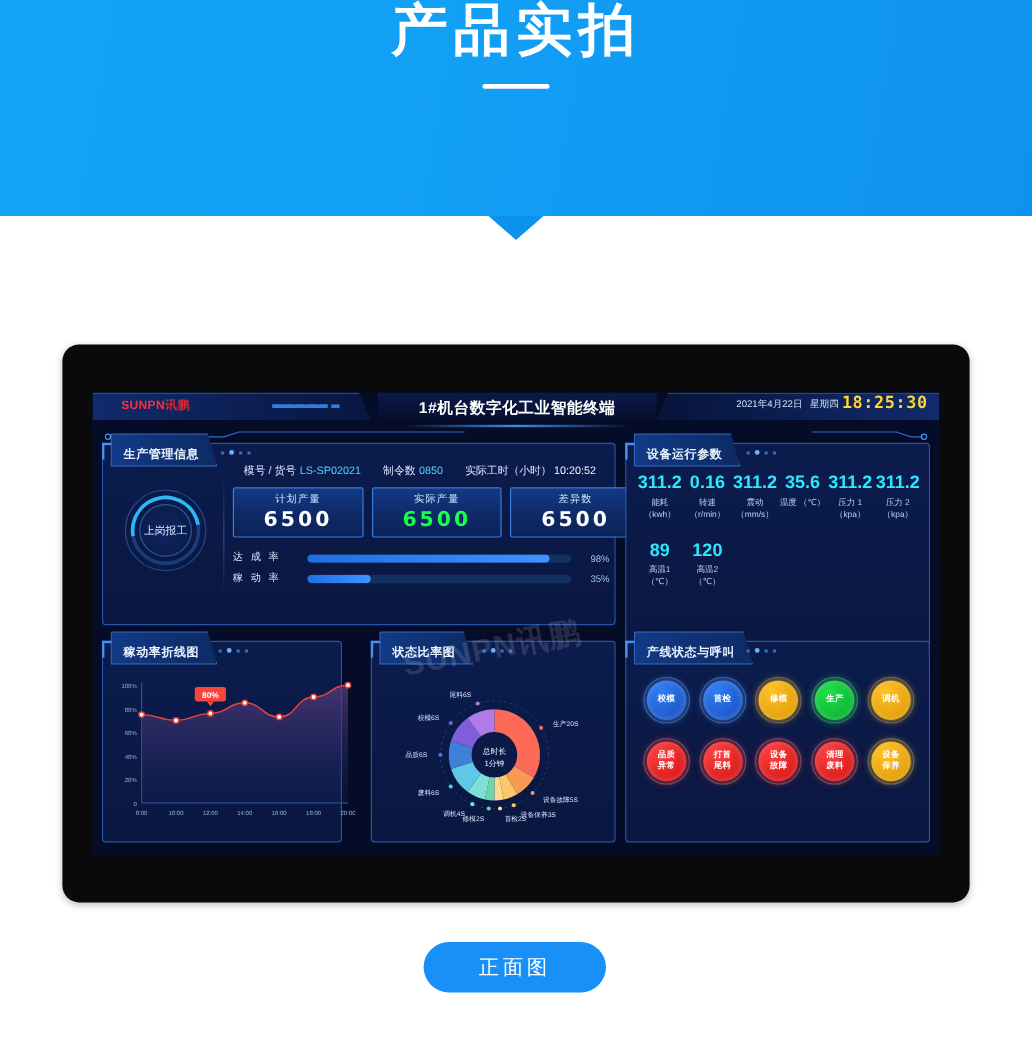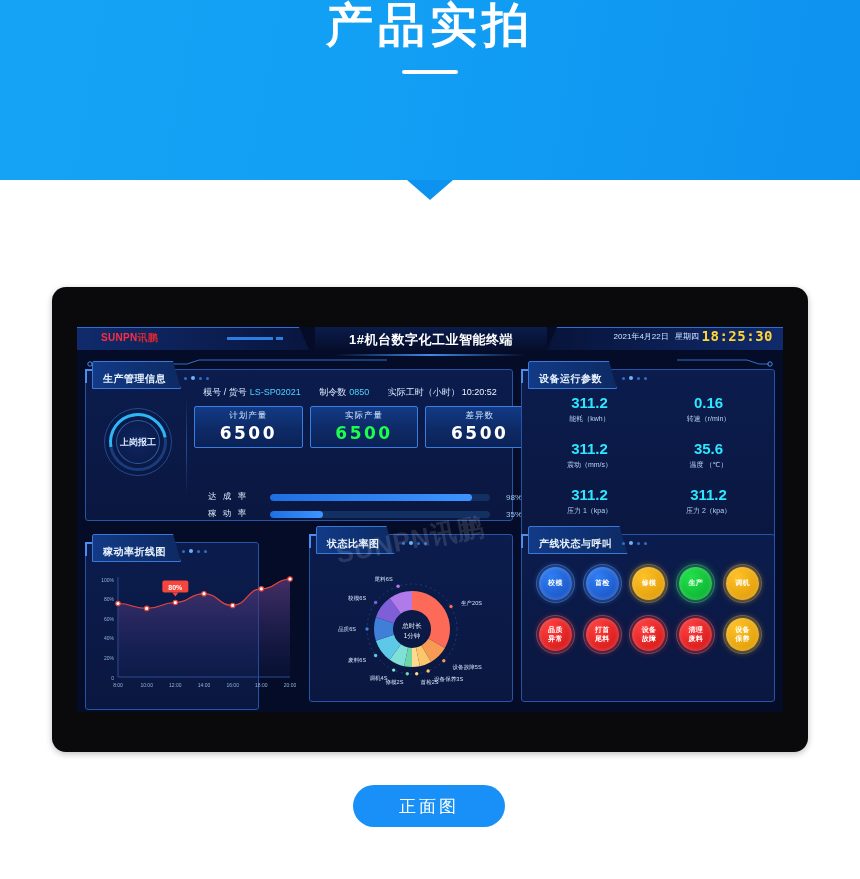--- a/index.html
+++ b/index.html
@@ -129,21 +129,21 @@
   }
   .pdots { position: absolute; top: -4px; }
   .pdots i {
     display: inline-block; width: 3px; height: 3px; border-radius: 50%;
     background: #2f6fc8; margin-right: 4px;
   }
   .pdots i.on { background: #69b4ff; width: 4px; height: 4px; }
 
   #panel-prod   { left: 8px;   top: 42px;  width: 428px; height: 152px; }
   #panel-params { left: 444px; top: 42px;  width: 254px; height: 176px; }
-  #panel-line   { left: 8px;   top: 207px; width: 174px; height: 168px; margin-top: 8px; }
+  #panel-line   { left: 8px;   top: 207px; width: 200px; height: 168px; }
   #panel-ratio  { left: 232px; top: 207px; width: 204px; height: 168px; }
   #panel-status { left: 444px; top: 207px; width: 254px; height: 168px; }
 
   
   .gauge {
     position: absolute; left: 18px; top: 38px; width: 68px; height: 68px;
   }
   .gauge .ring1 {
     position: absolute; inset: 0; border-radius: 50%;
     border: 1px solid rgba(64,130,220,.45);
@@ -159,21 +159,21 @@
     transform: rotate(35deg);
   }
   .gauge .ring3 {
     position: absolute; inset: 12px; border-radius: 50%;
     border: 1px solid rgba(70,140,230,.55);
     background: radial-gradient(circle, rgba(16,40,100,.9), rgba(10,25,70,.6));
   }
   .gauge .glab {
     position: absolute; inset: 0; display: flex;
     align-items: center; justify-content: center;
-    font-size: 9px; color: #dcebff; font-weight: bold;
+    font-size: 9px; color: #dcebff; font-weight: normal;
   }
   .divider-v {
     position: absolute; left: 100px; top: 26px; width: 1px; height: 100px;
     background: linear-gradient(180deg, rgba(60,120,215,0), rgba(60,120,215,.55), rgba(60,120,215,0));
   }
   .inforow {
     position: absolute; left: 108px; top: 16px; width: 312px;
     display: flex; justify-content: space-around;
     font-size: 9px; color: #dbe9ff; white-space: nowrap;
   }
@@ -191,39 +191,39 @@
   }
   .kpi .k-lab { font-size: 8.5px; color: #cfe6ff; letter-spacing: 1px; }
   .kpi .k-val {
     font-size: 17px; font-weight: bold; letter-spacing: 2.5px;
     margin-top: 1px; font-family: "DejaVu Sans", sans-serif;
   }
   .k-white { color: #ffffff; }
   .k-green { color: #1aff4e; }
   .k-red   { color: #ff2a2a; }
 
-  .bars { position: absolute; left: 122px; top: 88px; width: 314px; margin-top: 32px; }
+  .bars { position: absolute; left: 108px; top: 88px; width: 314px; }
   .bar-row {
     display: flex; align-items: center; height: 14px; margin-bottom: 3px;
   }
   .bar-lab {
     width: 62px; font-size: 8.5px; color: #dbe9ff;
     letter-spacing: 2px; text-align: left;
   }
   .bar-track {
     flex: 1; height: 7px; border-radius: 4px; background: #133063;
     overflow: hidden; margin-right: 6px;
   }
   .bar-fill { height: 7px; border-radius: 4px; background: linear-gradient(90deg,#1f6fe0,#3d94ff); }
   .bar-pct { width: 26px; font-size: 8px; color: #9fc4f0; text-align: right; }
 
   
   .params {
     position: absolute; left: 8px; top: 24px; width: 238px;
-    display: grid; grid-template-columns: repeat(2, 1fr);
+    display: grid; grid-template-columns: repeat(6, 1fr);
     row-gap: 16px;
   }
   .param { text-align: center; }
   .param .p-val {
     font-size: 15px; font-weight: bold; color: #2ee6ff; line-height: 1.2;
   }
   .param .p-lab { font-size: 7px; color: #b8d4f5; margin-top: 2px; }
 
   
   .chartwrap { position: absolute; left: 6px; top: 22px; }

